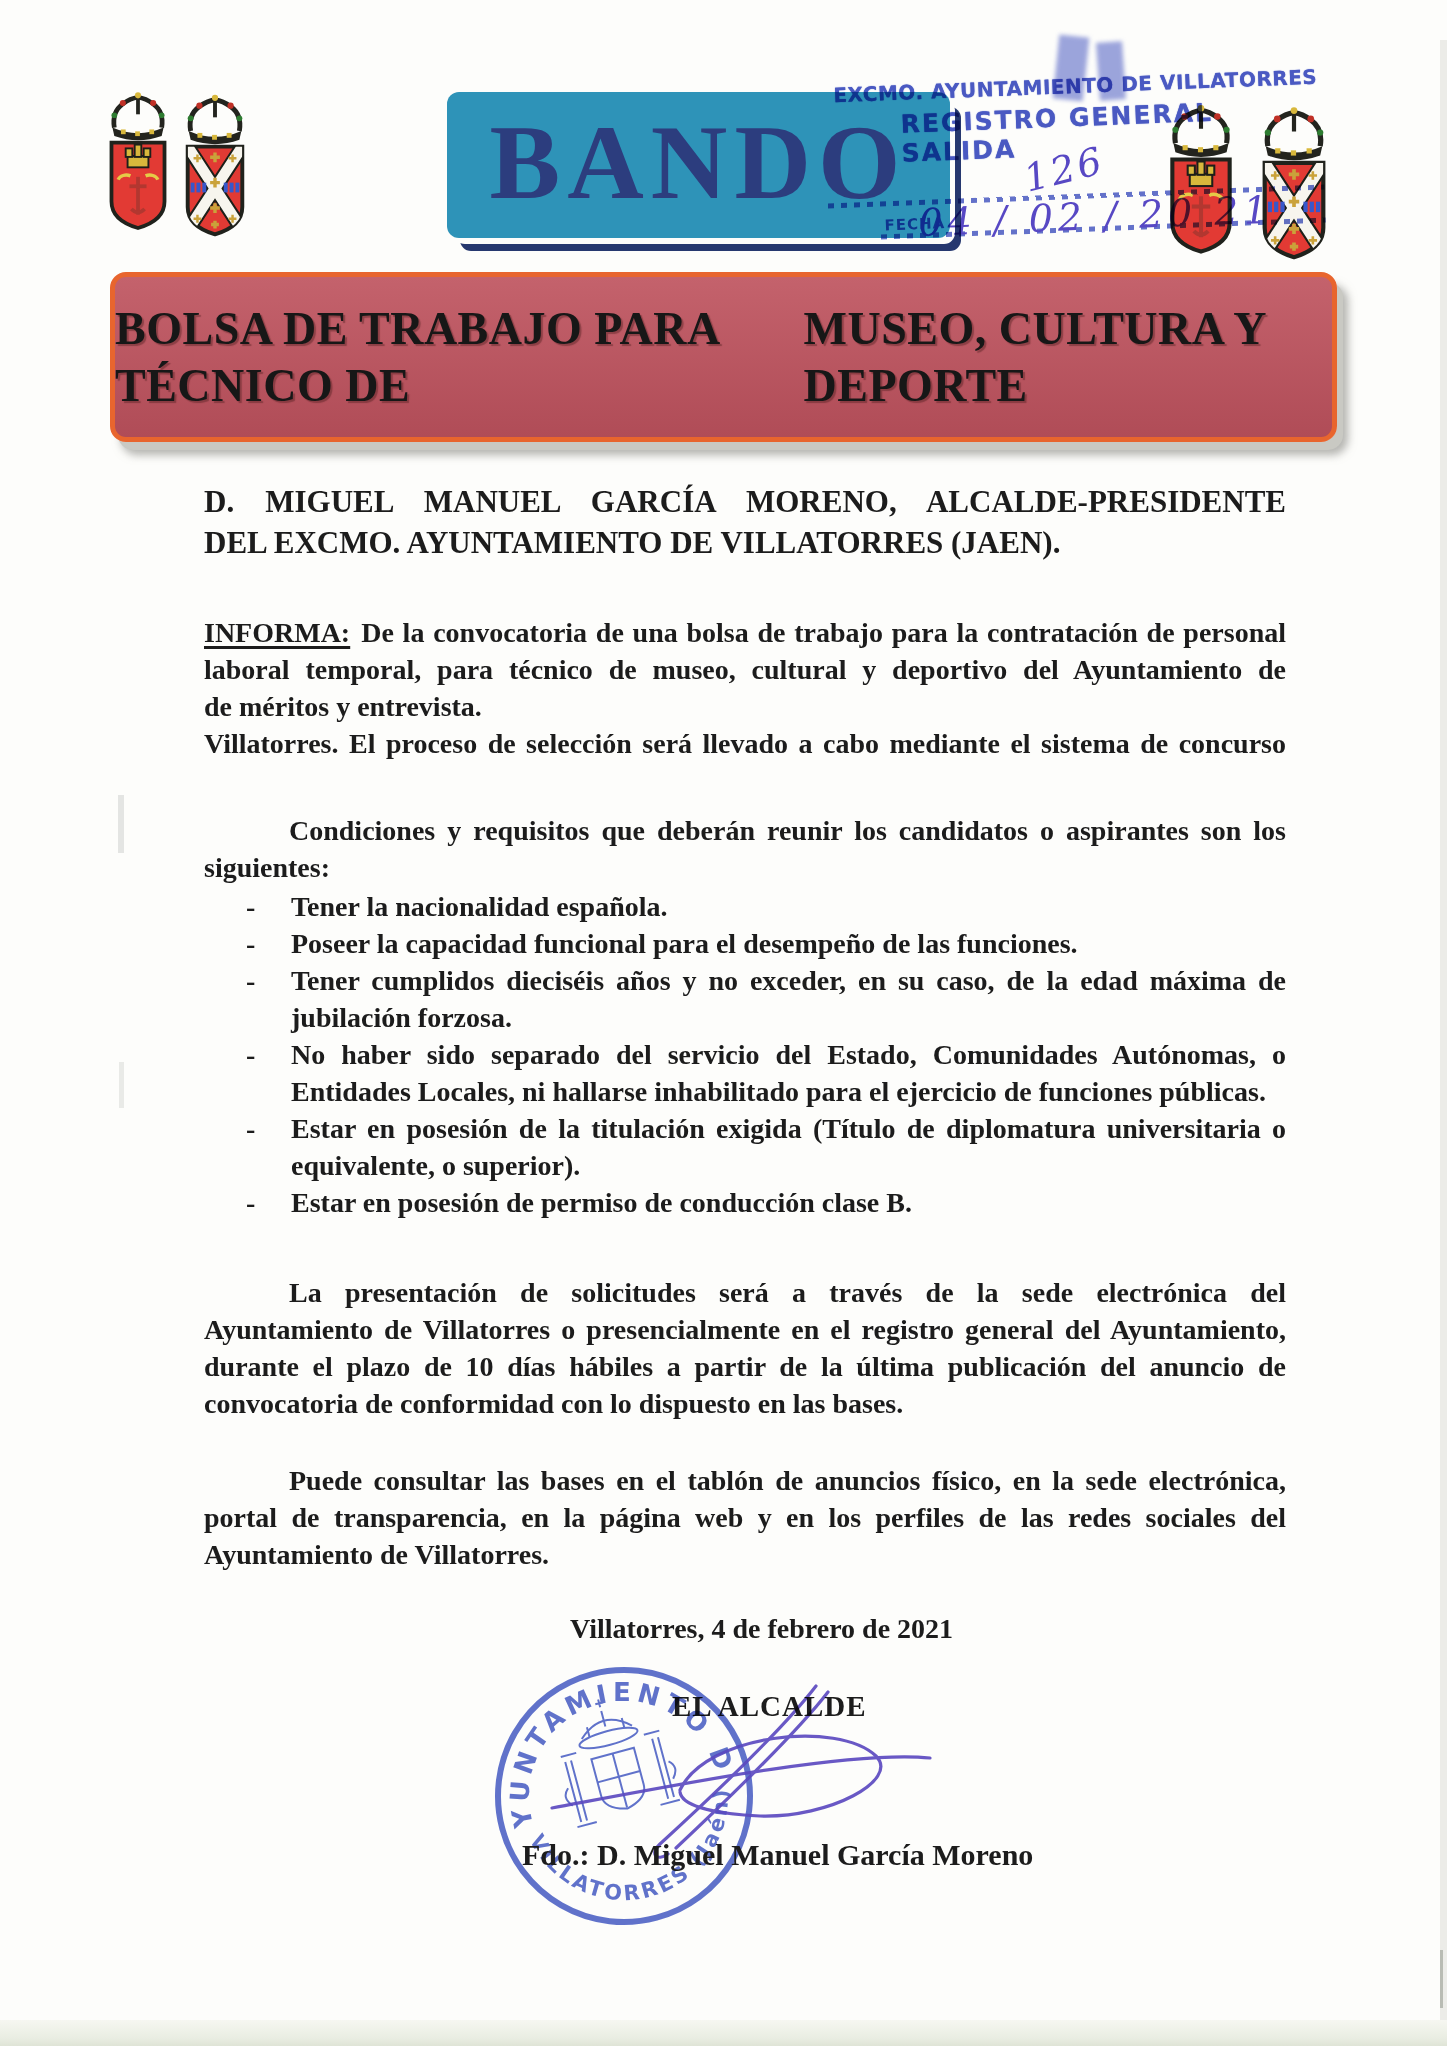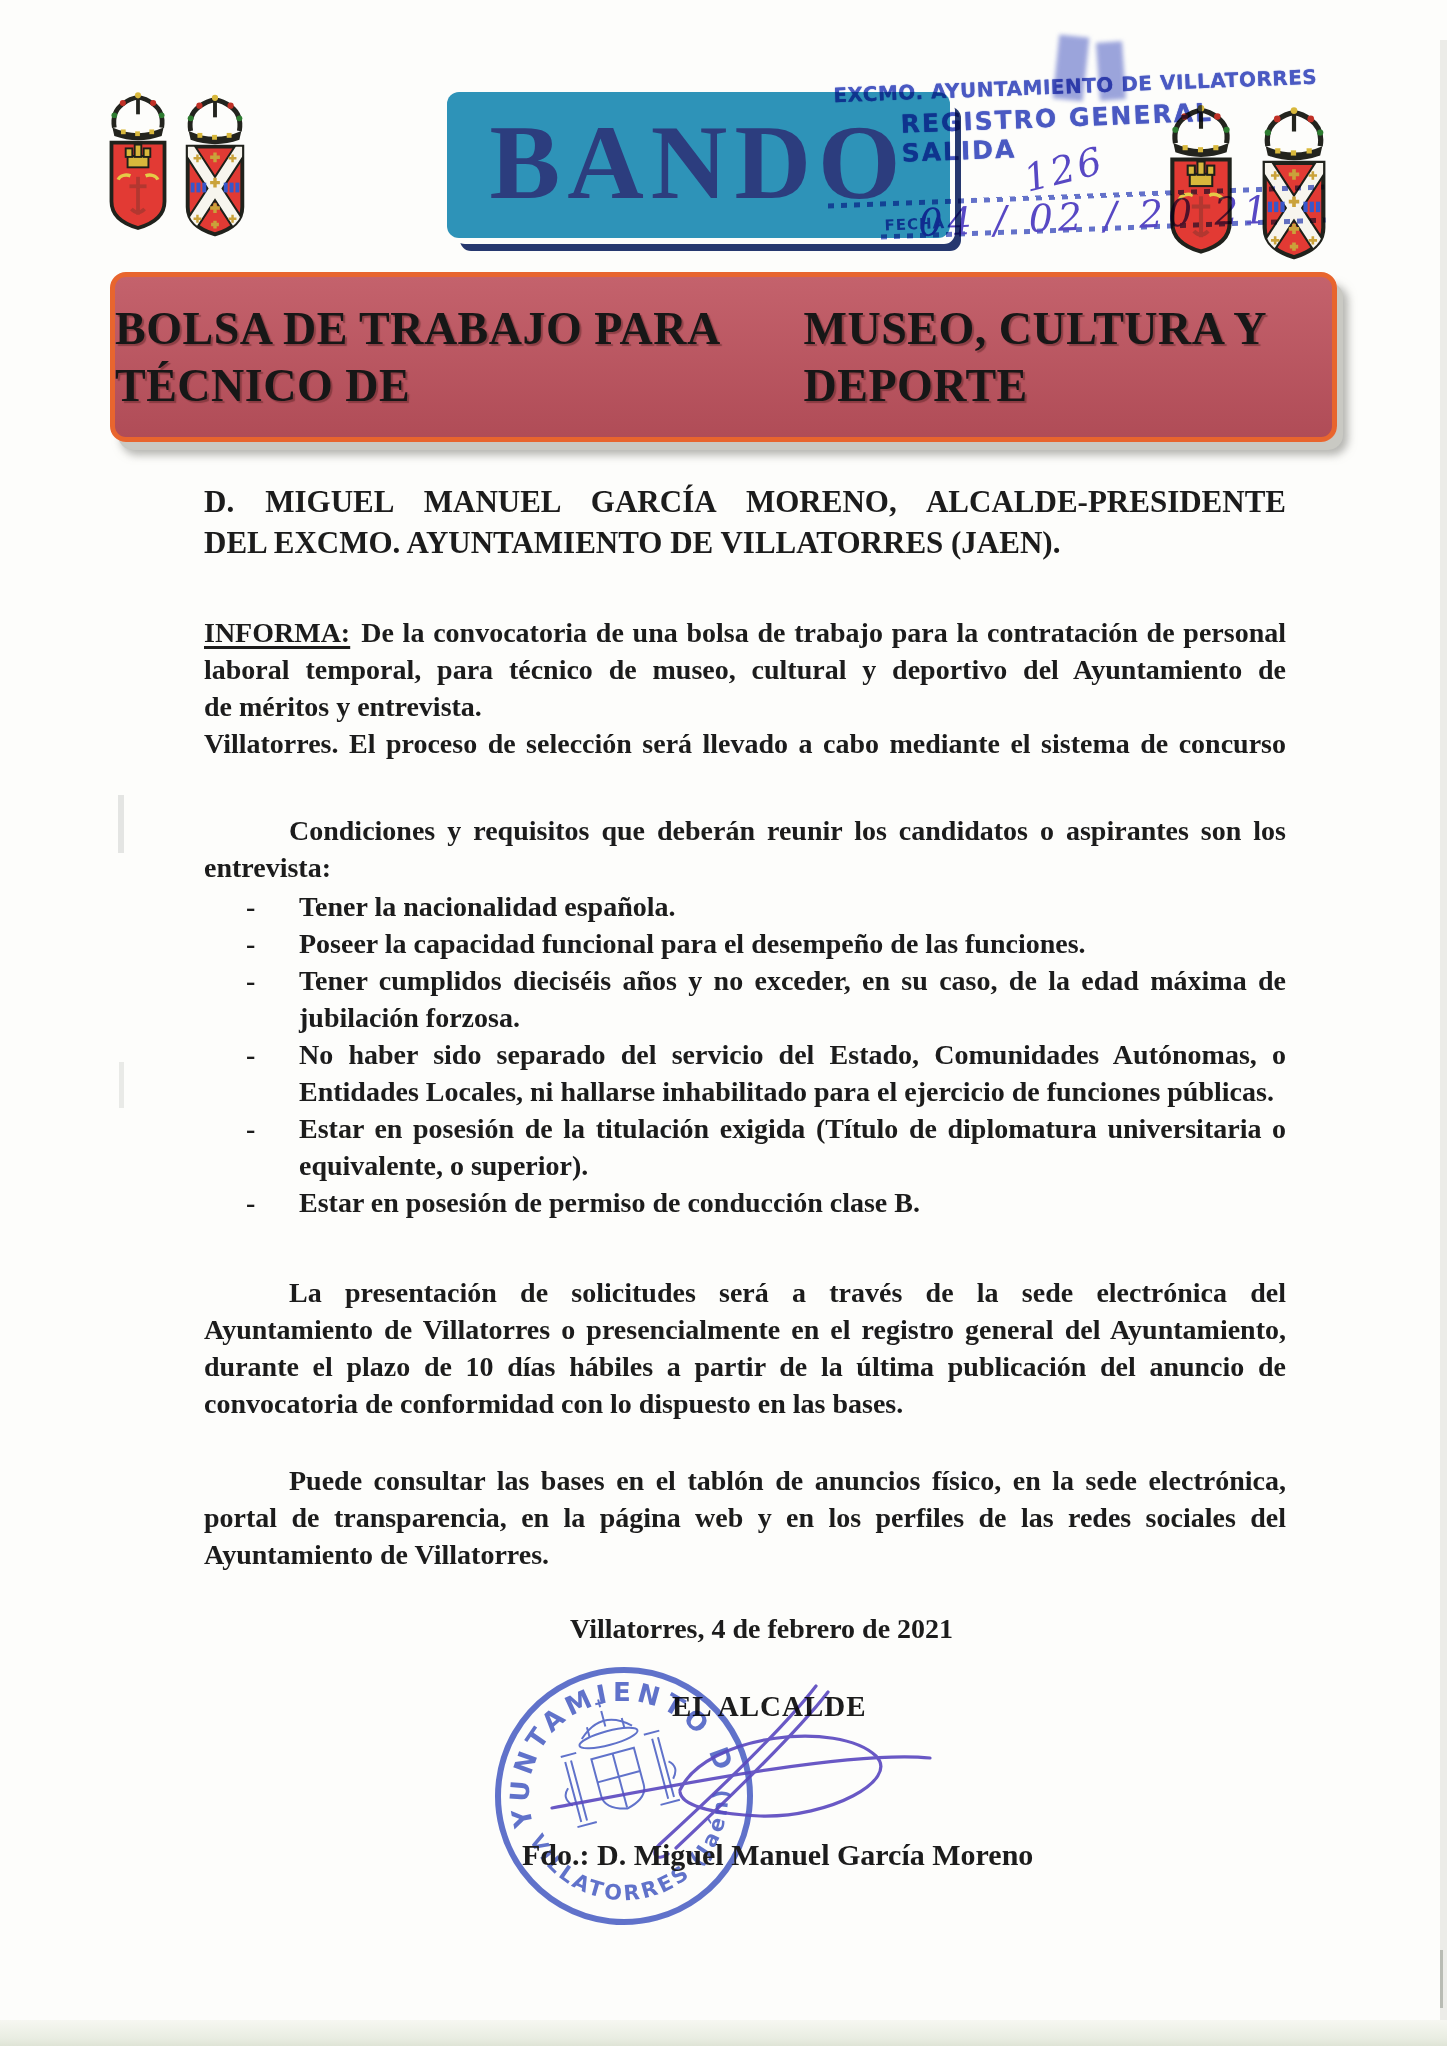--- a/index.html
+++ b/index.html
@@ -46,21 +46,21 @@
                   text-shadow:2px 2px 1px rgba(70,25,25,.4);}
   
   .block{position:absolute;left:204px;width:1082px;font-size:28px;line-height:37px;font-weight:bold;}
   .tl{white-space:normal;}
   .jl{text-align:justify;text-align-last:justify;}
   .ind{text-indent:85px;}
   .u{text-decoration:underline;text-decoration-thickness:3px;text-underline-offset:4px;}
   .informa-rest{margin-left:11px;}
   .brow{display:flex;}
   .bdash{flex:0 0 auto;width:45px;padding-left:42px;box-sizing:content-box;}
-  .btxt{flex:1;margin-left:8px;}
+  .btxt{flex:1;}
   
   .abs-text{position:absolute;font-weight:bold;font-size:29px;white-space:nowrap;}
   .seal{position:absolute;left:430px;top:1628px;mix-blend-mode:multiply;z-index:4;pointer-events:none;}
   .fdo{z-index:6;}
   
   .bottom-band{position:absolute;left:0;right:0;bottom:0;height:26px;
                background:linear-gradient(180deg,#f6f7f1 0%,#e9ede2 70%,#dfe4d6 100%);z-index:0;}
   .right-band{position:absolute;right:0;top:40px;bottom:20px;width:7px;background:#ecece8;z-index:0;}
   .right-tick{position:absolute;right:4px;top:1950px;width:3px;height:58px;background:#b9bcb4;z-index:0;}
   .noise1{position:absolute;left:118px;top:795px;width:6px;height:58px;background:#9aa09a;opacity:.25;}
@@ -186,21 +186,21 @@
     </div>
     <div>
         <div class="tl jl">laboral temporal, para técnico de museo, cultural y deportivo del Ayuntamiento de</div>
         <div class="tl">de méritos y entrevista.</div>
         <div class="tl jl">Villatorres. El proceso de selección será llevado a cabo mediante el sistema de concurso</div>
       </div>
   </div>
 
   <div class="block" style="top:812px">
       <div class="tl jl ind">Condiciones y requisitos que deberán reunir los candidatos o aspirantes son los</div>
-      <div class="tl">entrevista:</div>
+      <div class="tl">siguientes:</div>
     </div>
 
   <div class="block" style="top:888px">
       <div class="brow">
         <span class="bdash">-</span>
         <div class="btxt">
           <div class="tl">Tener la nacionalidad española.</div>
         </div>
       </div>
       <div class="brow">

